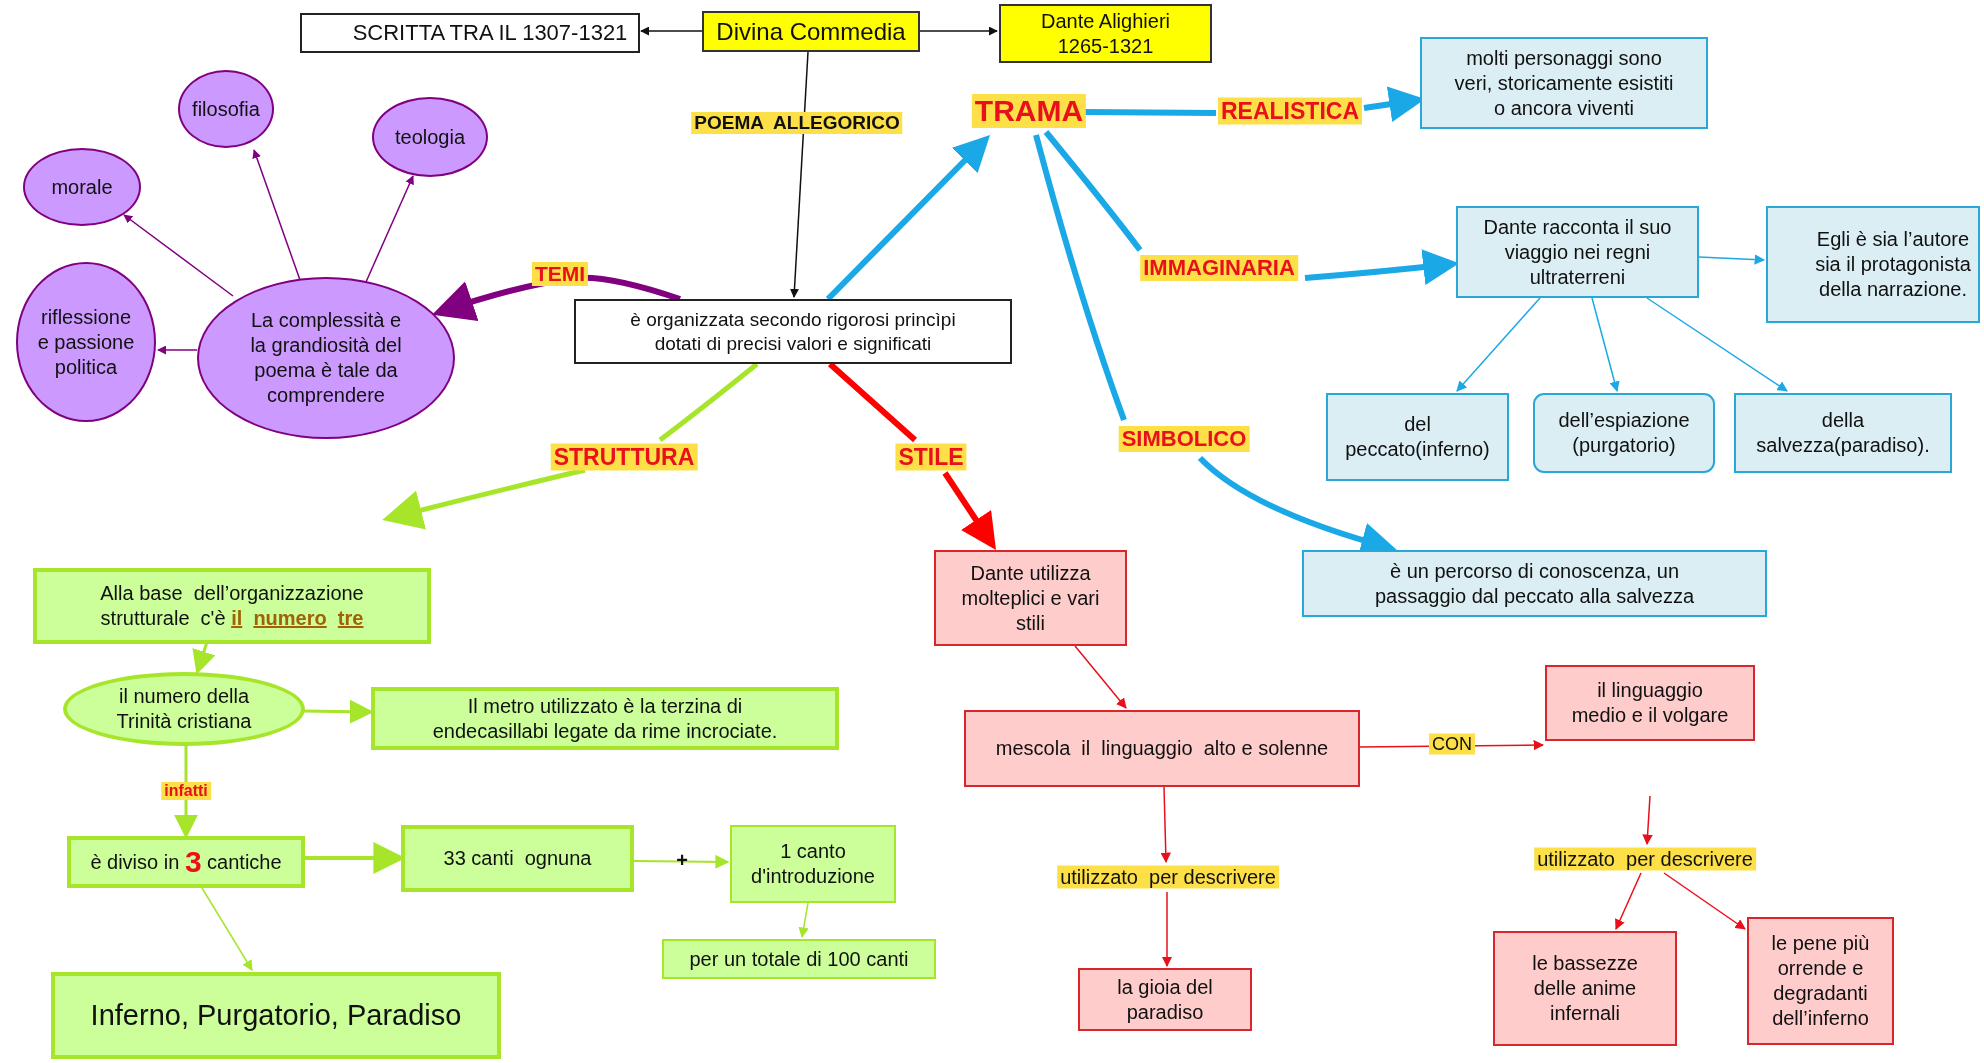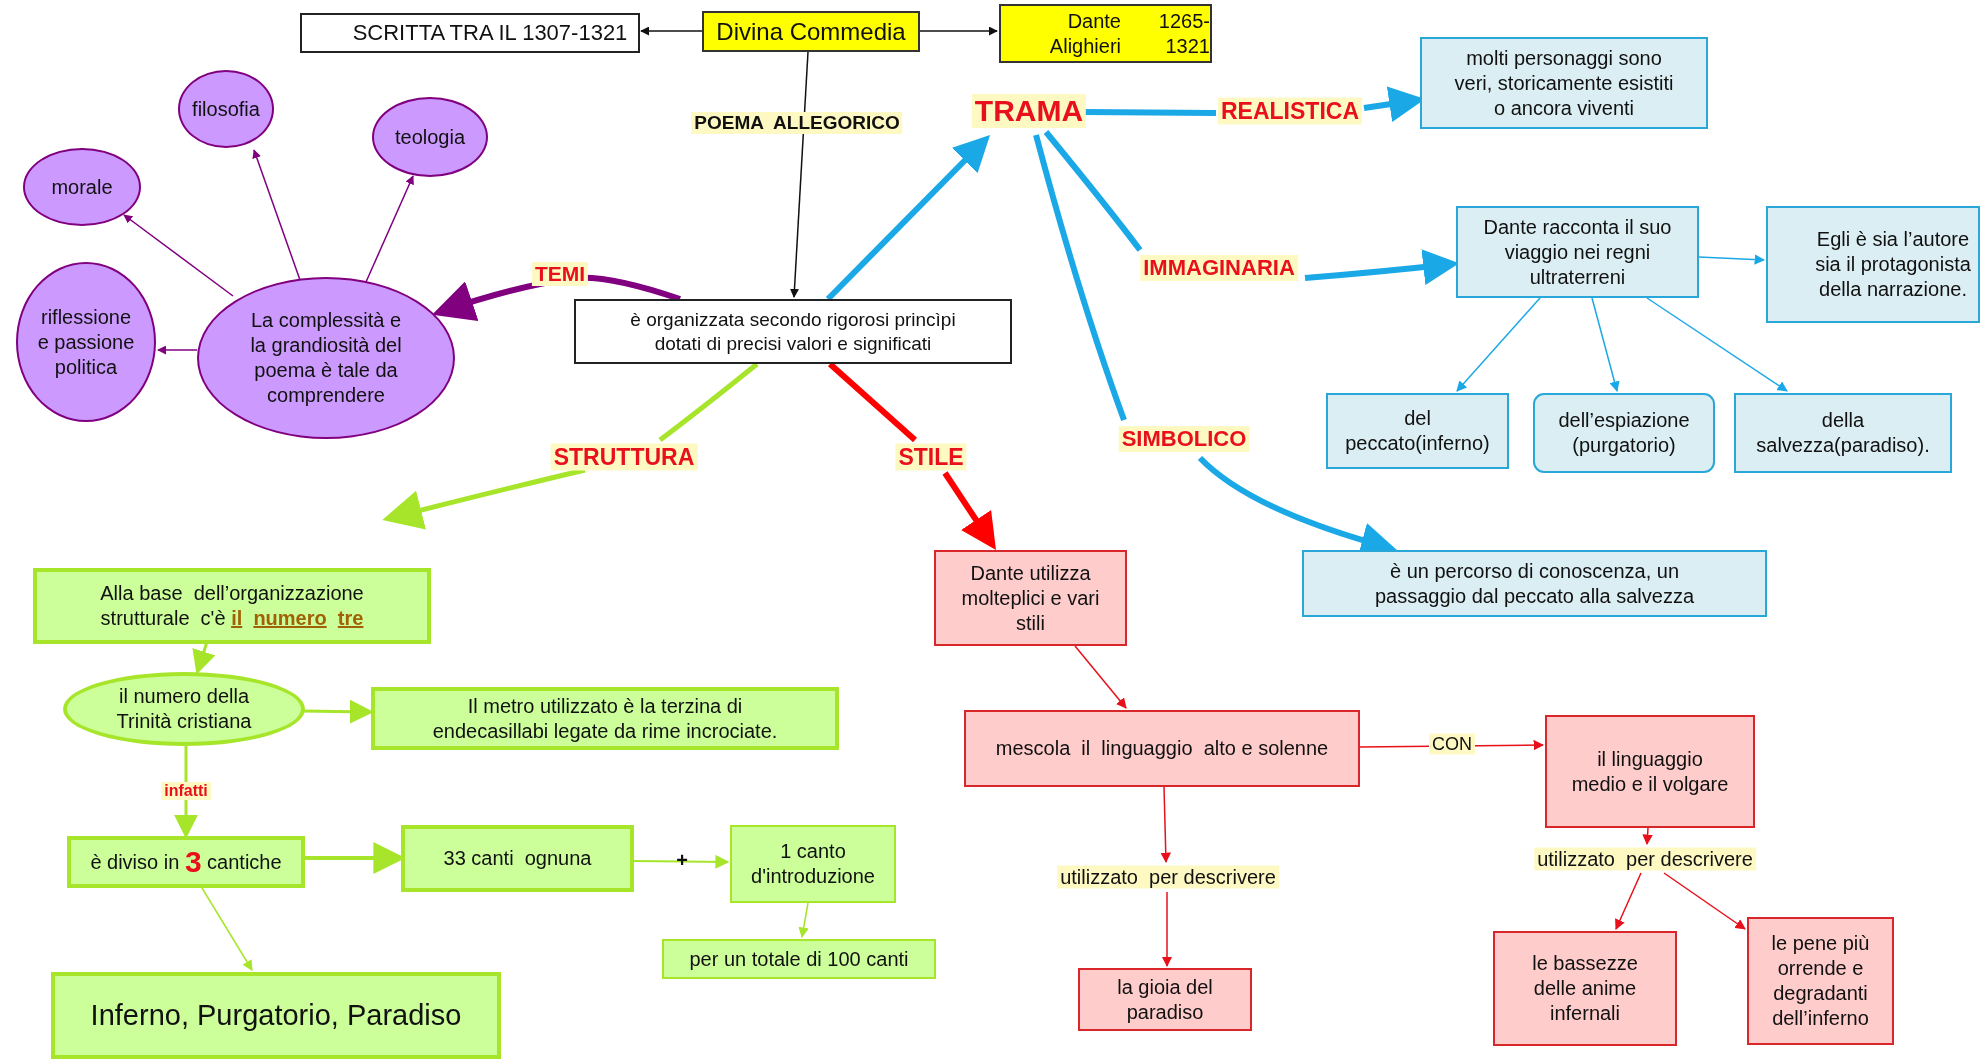--- a/index.html
+++ b/index.html
@@ -10,21 +10,21 @@
           justify-content:center; text-align:center; line-height:1.25; white-space:pre-line; }
   .plain { background:#fff; border:2px solid #222; }
   .yellow { background:#ffff00; border:2px solid #333; }
   .purple { background:#cc99ff; border:2px solid #800080; border-radius:50%; }
   .green { background:#ccff99; border:4px solid #a6e52a; }
   .green-ell { background:#ccff99; border:4px solid #a6e52a; border-radius:50%; }
   .green-thin { background:#ccff99; border:2px solid #a6e52a; }
   .blue { background:#dbeef4; border:2px solid #2aa7d9;text-align:center; }
   .red { background:#ffcccc; border:2px solid #d9262b; }
   .label { position:absolute; transform:translate(-50%,-50%); white-space:nowrap;
-           background:#fef9c3; padding:0 3px; }
+           background:#fde047; padding:0 3px; }
   .lbl-red { color:#e8101a; font-weight:bold; }
   .lbl-black { color:#111; }
   .hl { color:#a16207; font-weight:bold; text-decoration:underline; }
   .big3 { color:#e8101a; font-weight:bold; font-size:30px; }
 </style>
 </head>
 <body>
 
 <svg id="links" xmlns="http://www.w3.org/2000/svg">
   <defs>
@@ -99,21 +99,21 @@
   <line x1="1592" y1="298" x2="1617" y2="391" stroke="#1ba8e6" stroke-width="1.5" marker-end="url(#ac)"></line>
   <line x1="1647" y1="298" x2="1787" y2="391" stroke="#1ba8e6" stroke-width="1.5" marker-end="url(#ac)"></line>
 </svg>
 
 <div class="node plain" style="left:300px;top:13px;width:340px;height:40px;font-size:22px;padding-left:40px;">
   <span>SCRITTA TRA IL 1307-1321</span>
 </div>
 <div class="node yellow" style="left:702px;top:11px;width:218px;height:41px;font-size:24px;">
   <span>Divina Commedia</span>
 </div>
-<div class="node yellow" style="left:999px;top:4px;width:213px;height:59px;font-size:20px;flex-direction:row;text-align:right;">
+<div class="node yellow" style="left:999px;top:4px;width:213px;height:59px;font-size:20px;flex-direction:column;text-align:right;">
   <span>Dante Alighieri</span>
   <span>1265-1321</span>
 </div>
 <div class="label lbl-black" style="left:797px;top:123px;font-size:19px;font-weight:bold;white-space:pre;">POEMA  ALLEGORICO</div>
 <div class="node plain" style="left:574px;top:299px;width:438px;height:65px;font-size:19px;">
   <span>è organizzata secondo rigorosi princìpi
 dotati di precisi valori e significati</span>
 </div>
 
 <div class="label lbl-red" style="left:560px;top:274px;font-size:21px;">TEMI</div>
@@ -173,21 +173,21 @@
 <div class="label lbl-red" style="left:931px;top:457px;font-size:23px;">STILE</div>
 <div class="node red" style="left:934px;top:550px;width:193px;height:96px;font-size:20px;">
   <span>Dante utilizza
 molteplici e vari
 stili</span>
 </div>
 <div class="node red" style="left:964px;top:710px;width:396px;height:77px;font-size:20px;white-space:pre;">
   <span>mescola  il  linguaggio  alto e solenne</span>
 </div>
 <div class="label lbl-black" style="left:1452px;top:744px;font-size:18px;">CON</div>
-<div class="node red" style="left:1545px;top:715px;width:210px;height:113px;font-size:20px;">
+<div class="node red" style="left:1545px;top:665px;width:210px;height:76px;font-size:20px;">
   <span>il  linguaggio
 medio e il volgare</span>
 </div>
 <div class="label lbl-black" style="left:1168px;top:877px;font-size:20px;white-space:pre;">utilizzato  per descrivere</div>
 <div class="label lbl-black" style="left:1645px;top:859px;font-size:20px;white-space:pre;">utilizzato  per descrivere</div>
 <div class="node red" style="left:1078px;top:968px;width:174px;height:63px;font-size:20px;">
   <span>la gioia del
 paradiso</span>
 </div>
 <div class="node red" style="left:1493px;top:931px;width:184px;height:115px;font-size:20px;">
@@ -213,21 +213,21 @@
 <div class="node blue" style="left:1456px;top:206px;width:243px;height:92px;font-size:20px;">
   <span>Dante racconta il suo
 viaggio nei regni
 ultraterreni</span>
 </div>
 <div class="node blue" style="left:1766px;top:206px;width:214px;height:117px;font-size:20px;padding-left:40px;">
   <span>Egli è sia l’autore
 sia il  protagonista
 della  narrazione.</span>
 </div>
-<div class="node blue" style="left:1326px;top:393px;width:183px;height:76px;font-size:20px;">
+<div class="node blue" style="left:1326px;top:393px;width:183px;height:88px;font-size:20px;">
   <span>del
 peccato(inferno)</span>
 </div>
 <div class="node blue" style="left:1533px;top:393px;width:182px;height:80px;font-size:20px;border-radius:11px;">
   <span>dell’espiazione
 (purgatorio)</span>
 </div>
 <div class="node blue" style="left:1734px;top:393px;width:218px;height:80px;font-size:20px;">
   <span>della
 salvezza(paradiso).</span>

